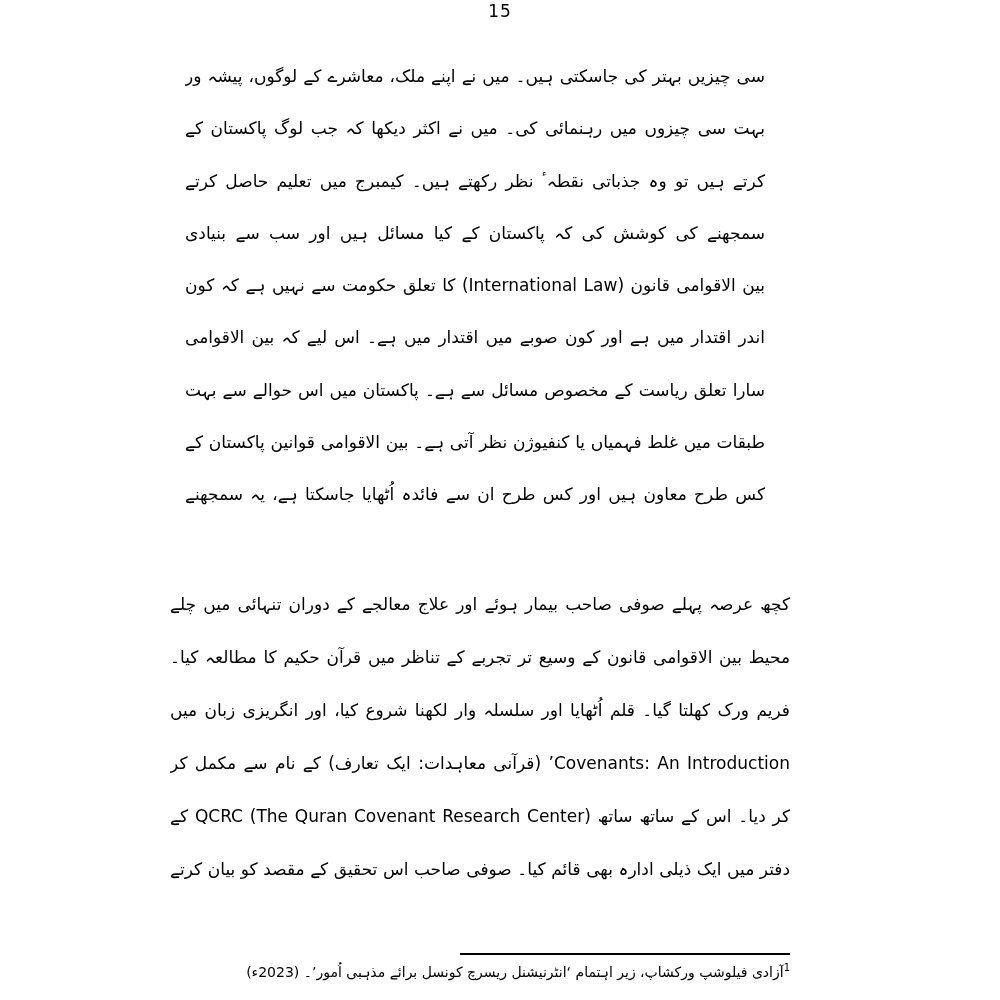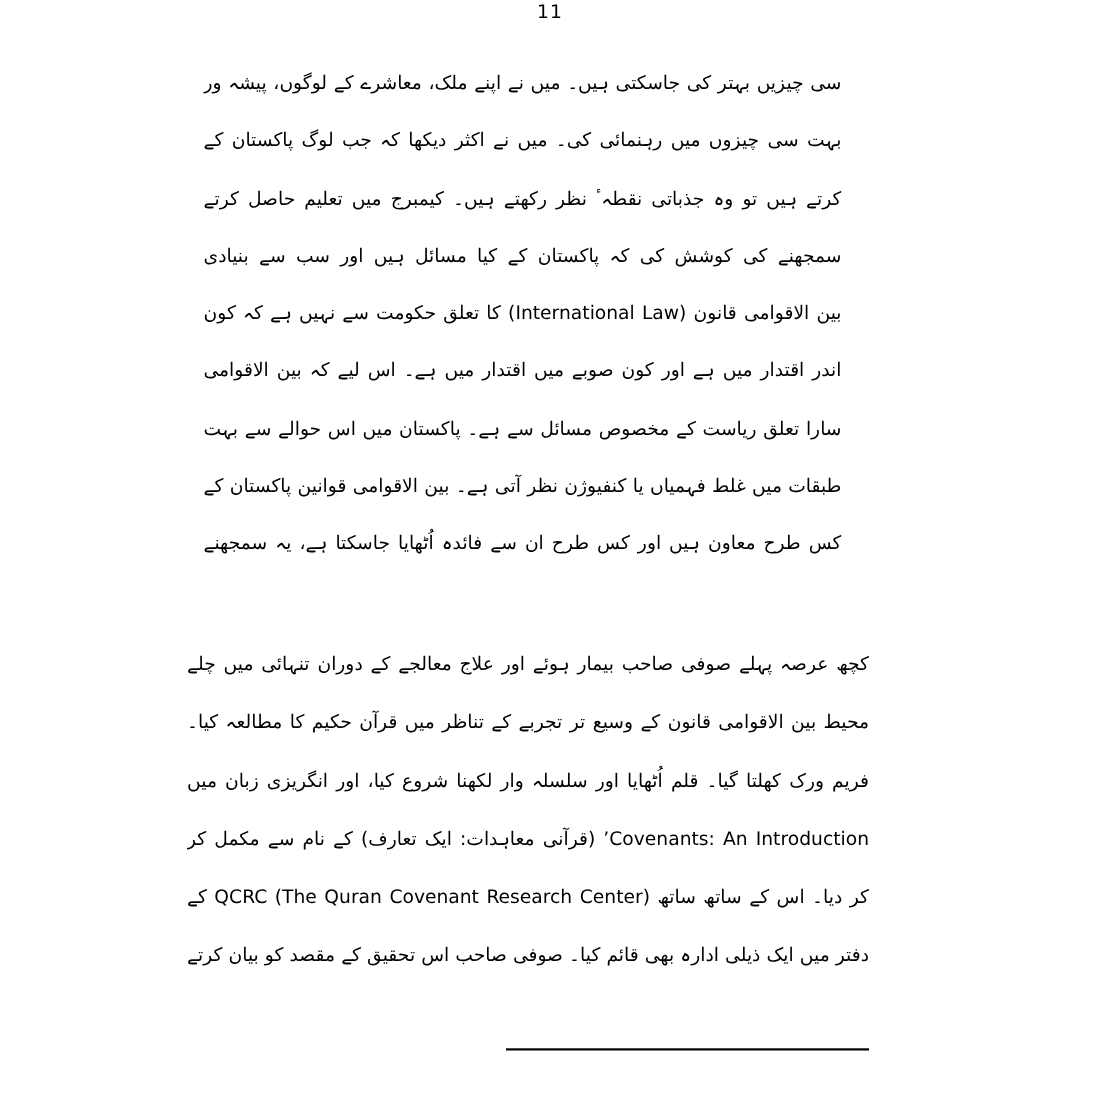--- a/index.html
+++ b/index.html
@@ -87,21 +87,21 @@
   }
   .footnote-line sup {
     font-size: 10px;
   }
 </style>
 </head>
 <body>
 
 <div class="page">
 
-  <div class="page-number">11</div>
+  <div class="page-number">15</div>
 
   <div class="quote-block" dir="rtl" lang="ur">
     <div class="qline">سی چیزیں بہتر کی جاسکتی ہیں۔ میں نے اپنے ملک، معاشرے کے لوگوں، پیشہ ور دوستوں کی</div>
     <div class="qline">بہت سی چیزوں میں رہنمائی کی۔ میں نے اکثر دیکھا کہ جب لوگ پاکستان کے مسائل پر بات</div>
     <div class="qline">کرتے ہیں تو وہ جذباتی نقطہٴ نظر رکھتے ہیں۔ کیمبرج میں تعلیم حاصل کرتے ہوئے میں نے یہ</div>
     <div class="qline">سمجھنے کی کوشش کی کہ پاکستان کے کیا مسائل ہیں اور سب سے بنیادی مسائل کیا ہیں؟ کیونکہ</div>
     <div class="qline">بین الاقوامی قانون (International Law) کا تعلق حکومت سے نہیں ہے کہ کون ملک کے</div>
     <div class="qline">اندر اقتدار میں ہے اور کون صوبے میں اقتدار میں ہے۔ اس لیے کہ بین الاقوامی قانون کا</div>
     <div class="qline">سارا تعلق ریاست کے مخصوص مسائل سے ہے۔ پاکستان میں اس حوالے سے بہت سے</div>
     <div class="qline">طبقات میں غلط فہمیاں یا کنفیوژن نظر آتی ہے۔ بین الاقوامی قوانین پاکستان کے لیے کیسے</div>
@@ -112,15 +112,18 @@
     <div class="bline">کچھ عرصہ پہلے صوفی صاحب بیمار ہوئے اور علاج معالجے کے دوران تنہائی میں چلے گئے۔ انہوں نے کئی سال پر</div>
     <div class="bline">محیط بین الاقوامی قانون کے وسیع تر تجربے کے تناظر میں قرآن حکیم کا مطالعہ کیا۔ ان پر قرآن حکیم کا قانونی</div>
     <div class="bline">فریم ورک کھلتا گیا۔ قلم اُٹھایا اور سلسلہ وار لکھنا شروع کیا، اور انگریزی زبان میں ایک منفرد کتابچہ ‘Qur'anic</div>
     <div class="bline">Covenants: An Introduction’ (قرآنی معاہدات: ایک تعارف) کے نام سے مکمل کر کے شائع</div>
     <div class="bline">کر دیا۔ اس کے ساتھ ساتھ QCRC (The Quran Covenant Research Center) کے نام سے اپنے</div>
     <div class="bline">دفتر میں ایک ذیلی ادارہ بھی قائم کیا۔ صوفی صاحب اس تحقیق کے مقصد کو بیان کرتے ہوئے رقم</div>
   </div>
 
   <div class="footnote-area" dir="rtl" lang="ur">
     <div class="footnote-rule"></div>
+    <div class="footnote-line">
+      <sup>1</sup><span>آزادی فیلوشپ ورکشاپ، زیر اہتمام ‘انٹرنیشنل ریسرچ کونسل برائے مذہبی اُمور’۔ (2023ء)</span>
+    </div>
   </div>
 
 </div>
 
 </body></html>

